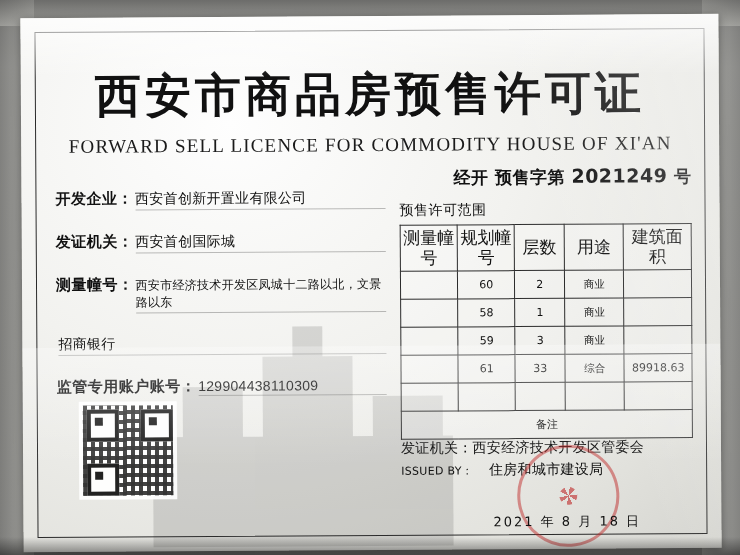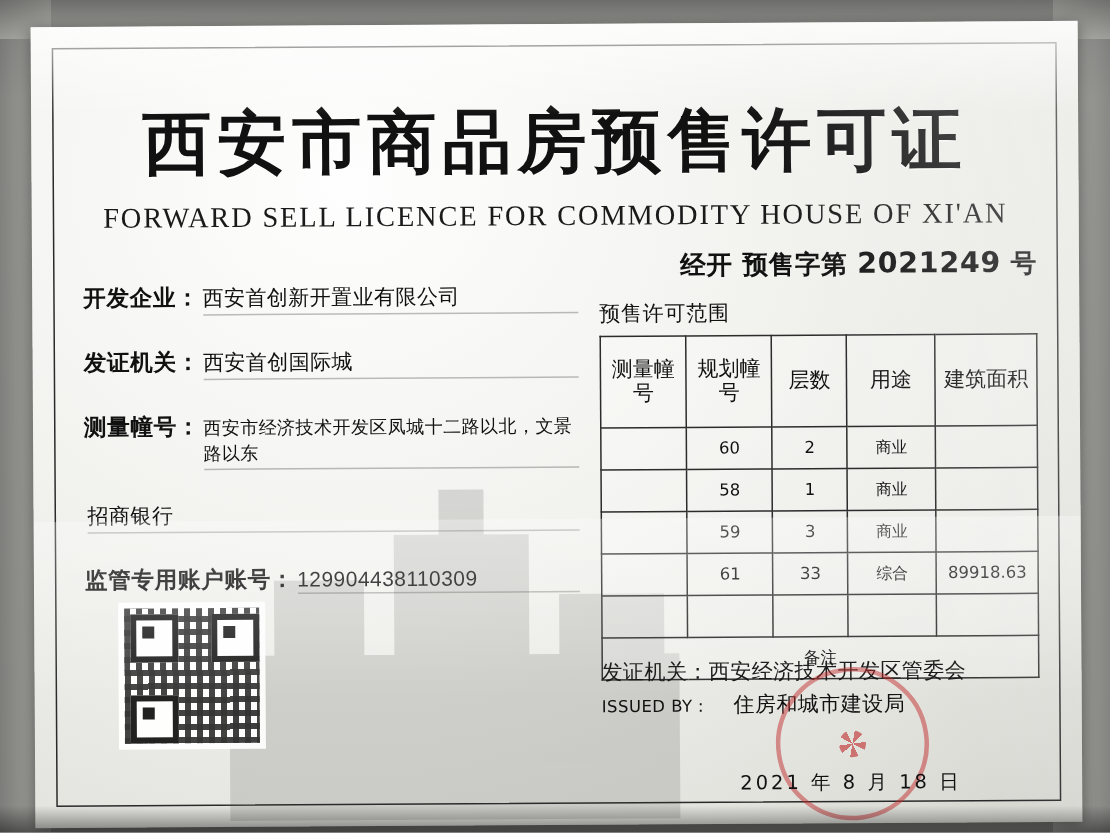--- a/index.html
+++ b/index.html
@@ -81,21 +81,21 @@
 
   table.scope{
     border-collapse:collapse;width:292px;background:rgba(255,255,255,.25);
   }
   table.scope th, table.scope td{
     border:1px solid #2c2c2c;
     text-align:center;
     color:#111;
   }
   table.scope th{
-    font-size:14px;font-weight:normal;line-height:1.15;padding:13px 1px;height:34px;
+    font-size:17px;font-weight:normal;line-height:1.15;padding:3px 1px;height:34px;
   }
   table.scope td{
     font-size:11px;height:25px;padding:1px;
   }
   table.scope td.left-pad{font-size:10.5px;}
   .remark-row td{height:34px;text-align:left;padding-left:42px;font-size:13px;}
 
   
   .issuer{position:absolute;left:378px;top:424px;width:300px;}
   .issuer .line1{font-size:14px;color:#111;letter-spacing:.3px;}

